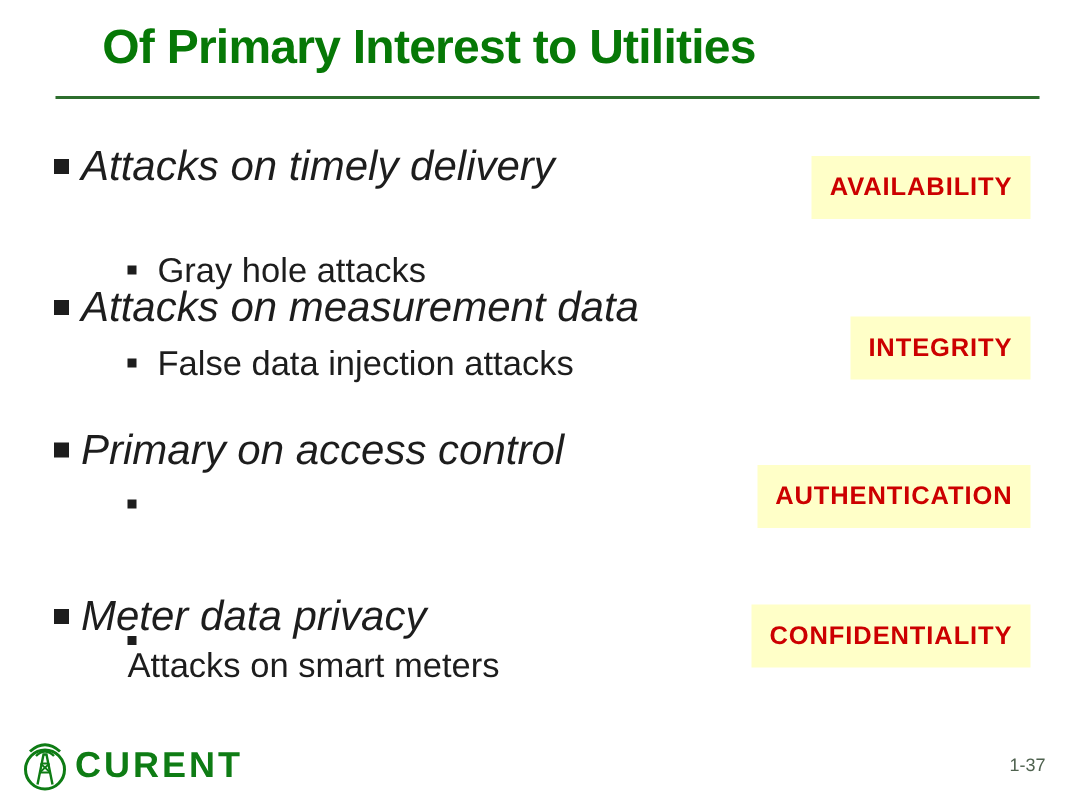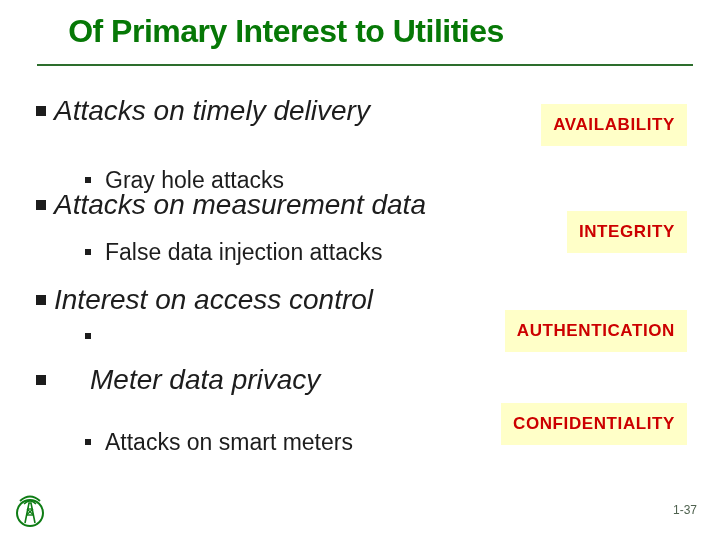--- a/index.html
+++ b/index.html
@@ -75,25 +75,25 @@
   .sub-row .txt {
     font-size: 23px;
     line-height: 27px;
     color: #1d1d1d;
     white-space: nowrap;
   }
 
   .m1 { top: 95px; }
   .s1 { top: 135px; margin-top: 32px; }
   .m2 { top: 189px; }
-  .s2 { top: 239px; }
+  .s2 { top: 229px; }
   .m3 { top: 284px; }
   .s3 { top: 323px; }
-  .m4 { top: 364px; gap: 36px; }
-  .s4 { top: 429px; }
+  .m4 { top: 395px; }
+  .s4 { top: 414px; flex-direction: column; }
 
   
   .badge {
     position: absolute;
     right: 33px;
     background: #ffffc8;
     color: #cc0000;
     font-size: 17px;
     font-weight: bold;
     letter-spacing: 0.6px;
@@ -150,21 +150,21 @@
   <span class="txt">Attacks on measurement data</span>
 </div>
 <div class="sub-row s2">
   <span class="sq"></span>
   <span class="txt">False data injection attacks</span>
 </div>
 <div class="badge b2">INTEGRITY</div>
 
 <div class="main-row m3">
   <span class="sq"></span>
-  <span class="txt">Interest on access control</span>
+  <span class="txt">Primary on access control</span>
 </div>
 <div class="sub-row s3">
   <span class="sq"></span>
 </div>
 <div class="badge b3">AUTHENTICATION</div>
 
 <div class="main-row m4">
   <span class="sq"></span>
   <span class="txt">Meter data privacy</span>
 </div>
@@ -178,14 +178,15 @@
   <svg width="34" height="36" viewBox="0 0 34 36">
     <circle cx="17" cy="20" r="13" fill="none" stroke="#0e7c14" stroke-width="2"></circle>
     <path d="M7 8 Q17 -1 27 8" fill="none" stroke="#0e7c14" stroke-width="2"></path>
     <path d="M11 11 Q17 5 23 11" fill="none" stroke="#0e7c14" stroke-width="1.6"></path>
     <polyline points="12,30 16,10 18,10 22,30" fill="none" stroke="#0e7c14" stroke-width="1.6"></polyline>
     <line x1="13.5" y1="22" x2="20.5" y2="22" stroke="#0e7c14" stroke-width="1.4"></line>
     <line x1="14.5" y1="16" x2="19.5" y2="16" stroke="#0e7c14" stroke-width="1.4"></line>
     <line x1="13.5" y1="22" x2="20" y2="16" stroke="#0e7c14" stroke-width="1.2"></line>
     <line x1="20.5" y1="22" x2="14" y2="16" stroke="#0e7c14" stroke-width="1.2"></line>
   </svg>
+  <span class="logo-text">CURENT</span>
 </div>
 <div class="page-number">1-37</div>
 
 </body></html>

